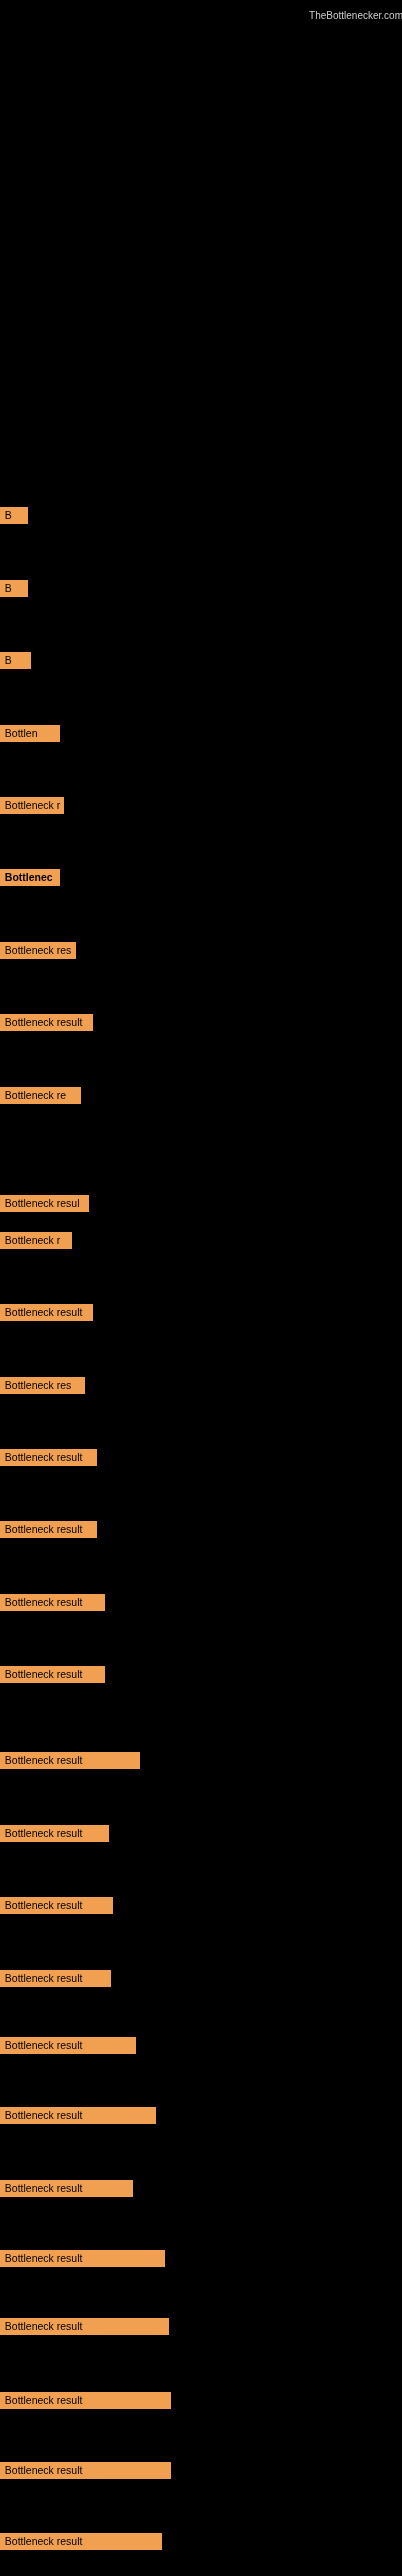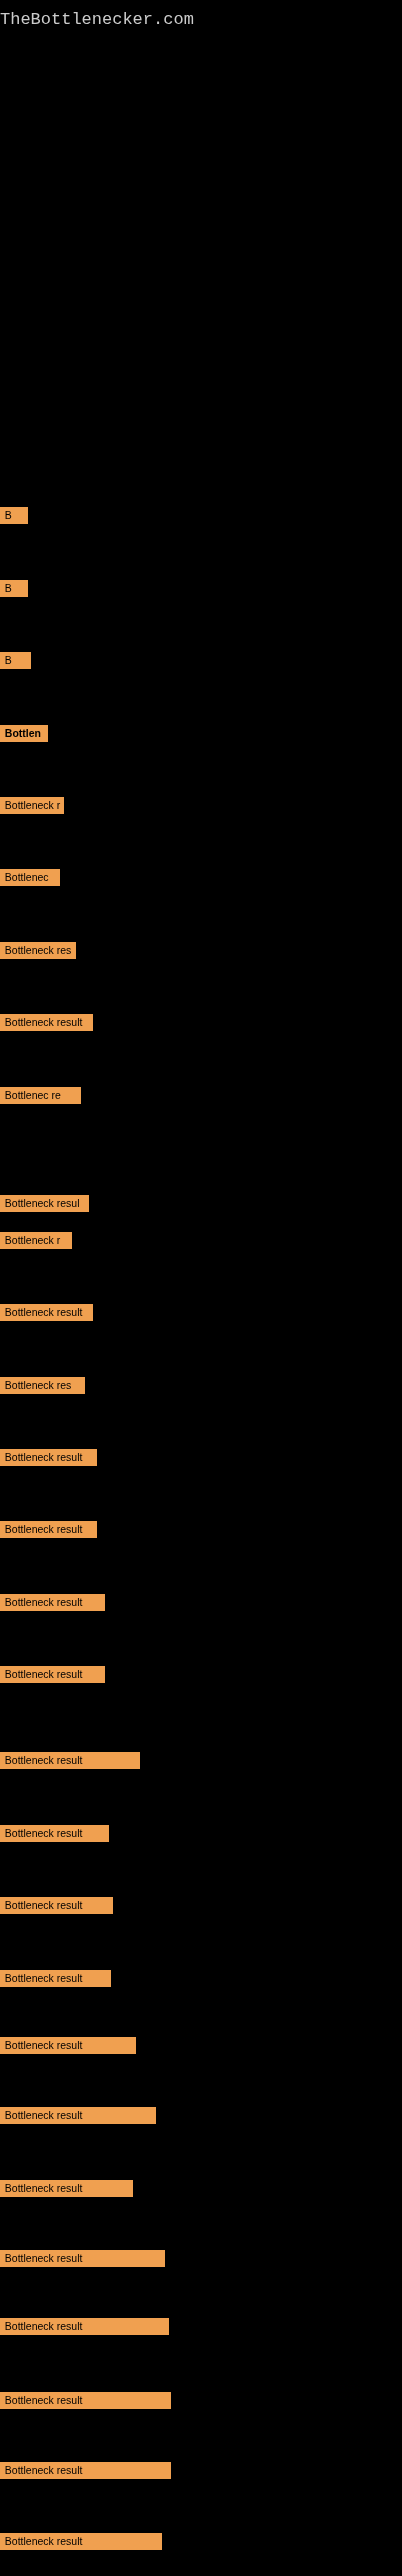--- a/index.html
+++ b/index.html
@@ -9,28 +9,27 @@
     }
     body {
       background-color: #000000;
       width: 403px;
       min-height: 2576px;
       font-family: Arial, sans-serif;
       position: relative;
     }
     .site-title {
       color: #cccccc;
-      font-size: 17px;
-      text-align: left;
+      font-size: 10px;
+      text-align: right;
       padding: 6.4px 0;
       position: absolute;
       top: 4px;
       left: 0;
       right: 0;
-      font-family: Liberation Mono, monospace;
     }
     .bottleneck-bar {
       background-color: #f0a050;
       color: #000;
       font-size: 10.5px;
       font-weight: normal;
       padding: 2.4px 4.8px;
       display: inline-block;
       white-space: nowrap;
       overflow: hidden;
@@ -42,26 +41,26 @@
   </style>
 </head>
 <body>
 
 <span class="site-title">TheBottlenecker.com</span>
 
 <div id="bars-container">
     <div class="bar-row" style="top: 507px;"><span class="bottleneck-bar" style="width: 28px;">B</span></div>
     <div class="bar-row" style="top: 580px;"><span class="bottleneck-bar" style="width: 28px;">B</span></div>
     <div class="bar-row" style="top: 652px;"><span class="bottleneck-bar" style="width: 31px;">B</span></div>
-    <div class="bar-row" style="top: 725px;"><span class="bottleneck-bar" style="width: 48px; font-weight: bold;">Bottlen</span></div>
+    <div class="bar-row" style="top: 725px;"><span class="bottleneck-bar" style="width: 60px;">Bottlen</span></div>
     <div class="bar-row" style="top: 797px;"><span class="bottleneck-bar" style="width: 64px;">Bottleneck r</span></div>
-    <div class="bar-row" style="top: 869px;"><span class="bottleneck-bar" style="width: 60px;">Bottlenec</span></div>
+    <div class="bar-row" style="top: 869px;"><span class="bottleneck-bar" style="width: 60px; font-weight: bold;">Bottlenec</span></div>
     <div class="bar-row" style="top: 942px;"><span class="bottleneck-bar" style="width: 76px;">Bottleneck res</span></div>
     <div class="bar-row" style="top: 1014px;"><span class="bottleneck-bar" style="width: 93px;">Bottleneck result</span></div>
-    <div class="bar-row" style="top: 1087px;"><span class="bottleneck-bar" style="width: 81px;">Bottlenec re</span></div>
+    <div class="bar-row" style="top: 1087px;"><span class="bottleneck-bar" style="width: 81px;">Bottleneck re</span></div>
     <div class="bar-row" style="top: 1159px; margin-top: 36px;"><span class="bottleneck-bar" style="width: 89px;">Bottleneck resul</span></div>
     <div class="bar-row" style="top: 1232px;"><span class="bottleneck-bar" style="width: 72px;">Bottleneck r</span></div>
     <div class="bar-row" style="top: 1304px;"><span class="bottleneck-bar" style="width: 93px;">Bottleneck result</span></div>
     <div class="bar-row" style="top: 1377px;"><span class="bottleneck-bar" style="width: 85px;">Bottleneck res</span></div>
     <div class="bar-row" style="top: 1449px;"><span class="bottleneck-bar" style="width: 97px;">Bottleneck result</span></div>
     <div class="bar-row" style="top: 1521px;"><span class="bottleneck-bar" style="width: 97px;">Bottleneck result</span></div>
     <div class="bar-row" style="top: 1594px;"><span class="bottleneck-bar" style="width: 105px;">Bottleneck result</span></div>
     <div class="bar-row" style="top: 1666px;"><span class="bottleneck-bar" style="width: 105px;">Bottleneck result</span></div>
     <div class="bar-row" style="top: 1752px;"><span class="bottleneck-bar" style="width: 140px;">Bottleneck result</span></div>
     <div class="bar-row" style="top: 1825px;"><span class="bottleneck-bar" style="width: 109px;">Bottleneck result</span></div>

